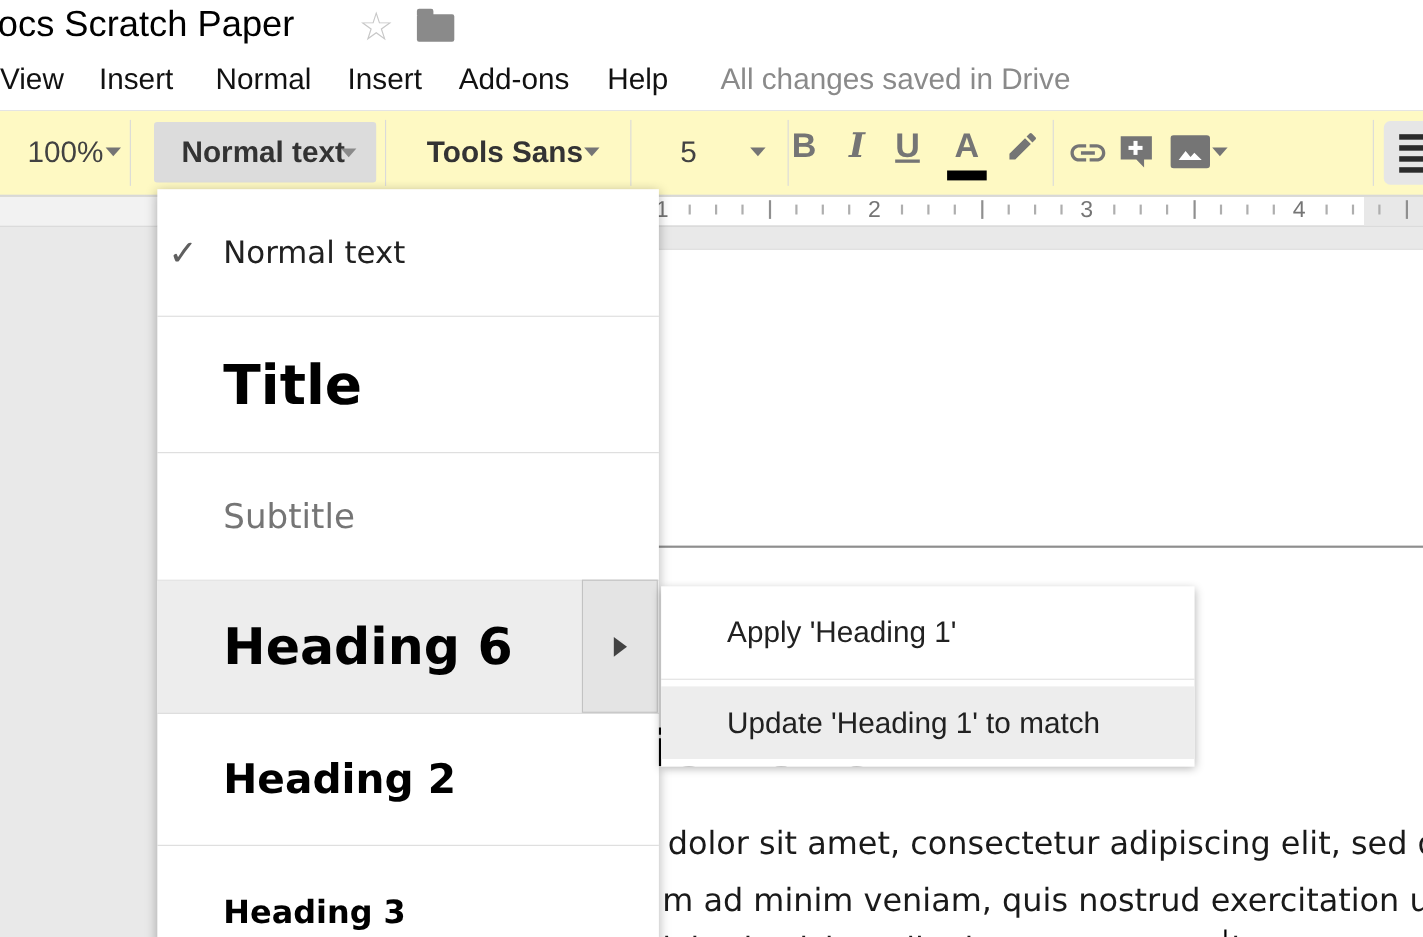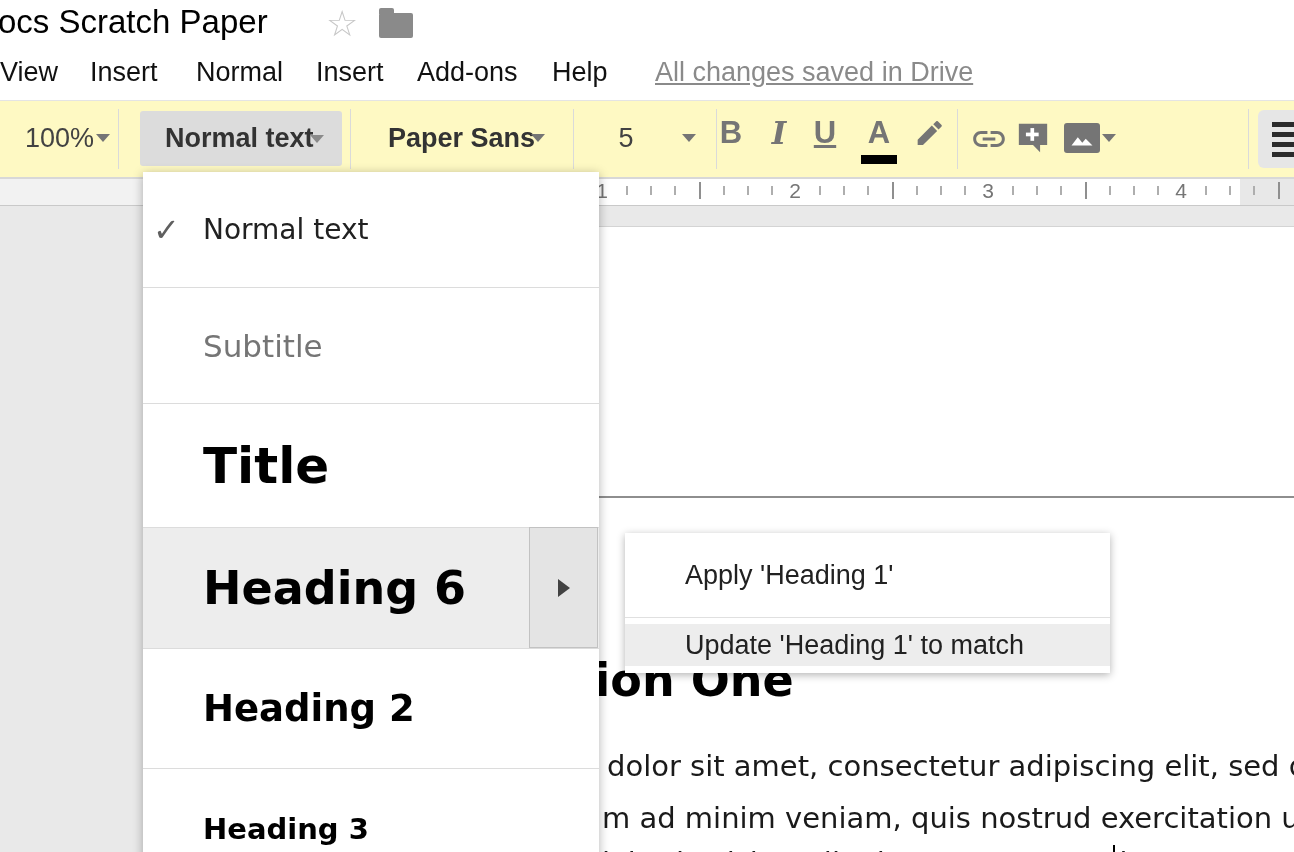--- a/index.html
+++ b/index.html
@@ -7,21 +7,21 @@
        font-family:"Liberation Sans",sans-serif;-webkit-font-smoothing:antialiased;}
   .abs{position:absolute;}
 
   
   #doc-title{left:-2px;top:3px;font-size:33px;color:#000;white-space:nowrap;}
   #star{left:326px;top:6px;font-size:36px;color:#c7c7c7;line-height:1;}
   #folder{left:379px;top:13px;width:34px;height:25px;background:#8a8a8a;border-radius:2px;}
   #folder::before{content:"";position:absolute;top:-5px;left:0;width:15px;height:6px;
        background:#8a8a8a;border-radius:2px 2px 0 0;}
   .menubar-item{top:57px;font-size:27px;color:#111;white-space:nowrap;cursor:default;}
-  #save-status{top:57px;left:655px;font-size:27px;color:#8a8a8a;text-decoration:underline;white-space:nowrap;}
+  #save-status{top:57px;left:655px;font-size:27px;color:#8a8a8a;white-space:nowrap;}
   #menubar-border{left:0;top:100px;width:1294px;height:1px;background:#e4e4e4;}
 
   
   #toolbar{left:0;top:101px;width:1294px;height:76px;background:#fef9c3;border-bottom:2px solid #d8d8d8;z-index:3;}
   .tb-sep{position:absolute;top:8px;width:1px;height:60px;background:#dadada;}
   .tb-text{position:absolute;font-size:27px;color:#424242;white-space:nowrap;}
   .caret{position:absolute;width:0;height:0;border-left:7px solid transparent;
          border-right:7px solid transparent;border-top:8px solid #757575;}
   #style-btn{position:absolute;left:140px;top:10px;width:202px;height:55px;background:#dcdcdc;border-radius:3px;}
   #style-btn .tb-text{left:25px;top:12px;font-weight:700;color:#333;}
@@ -65,27 +65,27 @@
   .st-h1{height:121px;font-size:46px;font-weight:700;color:#000;background:#ededed;}
   .st-h2{height:120px;font-size:37px;font-weight:700;color:#000;}
   .st-h3{height:120px;font-size:29px;font-weight:700;color:#000;}
   #h1-arrow-btn{position:absolute;left:386px;top:-1px;width:69px;height:121px;background:#e4e4e4;
         border:1px solid #c2c2c2;box-sizing:border-box;display:flex;align-items:center;justify-content:center;}
   #h1-arrow{width:0;height:0;border-top:9px solid transparent;border-bottom:9px solid transparent;
         border-left:12px solid #424242;}
 
   
   #submenu{left:601px;top:533px;width:485px;background:#fff;z-index:11;padding-bottom:7px;
-        box-shadow:0 2px 8px rgba(0,0,0,.3);margin-left:24px;}
+        box-shadow:0 2px 8px rgba(0,0,0,.3);}
   #submenu-item-apply{position:relative;height:84px;display:flex;align-items:center;
         border-bottom:1px solid #e0e0e0;}
   #submenu-item-apply .lbl{margin-left:60px;font-size:27px;color:#212121;}
   #submenu-item-apply .sc{margin-left:auto;margin-right:22px;font-size:27px;color:#7b7b7b;
         font-family:"DejaVu Sans",sans-serif;}
-  #submenu-item-update{height:42px;margin-top:6px;background:#ededed;display:flex;align-items:center;}
+  #submenu-item-update{height:66px;margin-top:6px;background:#ededed;display:flex;align-items:center;}
   #submenu-item-update .lbl{margin-left:60px;font-size:27px;color:#212121;}
 </style>
 </head>
 <body>
 
 <div id="app">
 
   <div class="abs" id="doc-title">ocs Scratch Paper</div>
   <div class="abs" id="star">☆</div>
   <div class="abs" id="folder"></div>
@@ -103,21 +103,21 @@
     <span class="tb-text" style="left:25px;top:22px">100%</span>
     <span class="caret" style="left:96px;top:33px"></span>
     <span class="tb-sep" style="left:118px"></span>
 
     <span id="style-btn">
       <span class="tb-text">Normal text</span>
       <span class="caret" style="left:170px;top:24px;border-top-color:#8a8a8a"></span>
     </span>
     <span class="tb-sep" style="left:350px"></span>
 
-    <span class="tb-text" style="left:388px;top:22px;font-weight:700;color:#333">Paper Sans</span>
+    <span class="tb-text" style="left:388px;top:22px;font-weight:700;color:#333">Tools Sans</span>
     <span class="caret" style="left:531px;top:33px"></span>
     <span class="tb-sep" style="left:573px"></span>
 
     <span class="tb-text" style="left:606px;top:22px;width:40px;text-align:center">5</span>
     <span class="caret" style="left:682px;top:33px"></span>
     <span class="tb-sep" style="left:716px"></span>
 
     <span class="fmt" style="left:713px">B</span>
     <span class="fmt" style="left:761px;font-style:italic;font-family:'DejaVu Serif',serif">I</span>
     <span class="fmt" id="underline-icon" style="left:807px">U</span>
@@ -170,25 +170,25 @@
       <div class="body-line" style="left:380px;top:619px">laboris nisi ut aliquip ex ea commodo consequat. Duis aute irure</div>
       <div id="text-cursor"></div>
     </div>
   </div>
 
   <div class="abs" id="styles-menu">
     <div class="sm-row st-normal">
       <span id="check">✓</span>
       <span>Normal text</span>
     </div>
+    <div class="sm-row st-title">
+      <span>Title</span>
+    </div>
     <div class="sm-row st-subtitle">
       <span>Subtitle</span>
-    </div>
-    <div class="sm-row st-title">
-      <span>Title</span>
     </div>
     <div class="sm-row st-h1">
       <span>Heading 6</span>
       <span id="h1-arrow-btn">
         <span id="h1-arrow"></span>
       </span>
     </div>
     <div class="sm-row st-h2">
       <span>Heading 2</span>
     </div>

